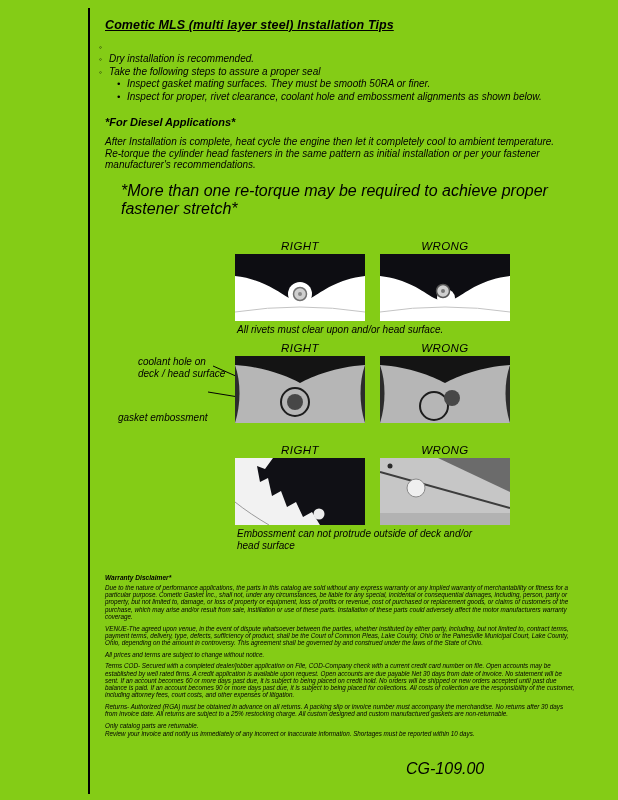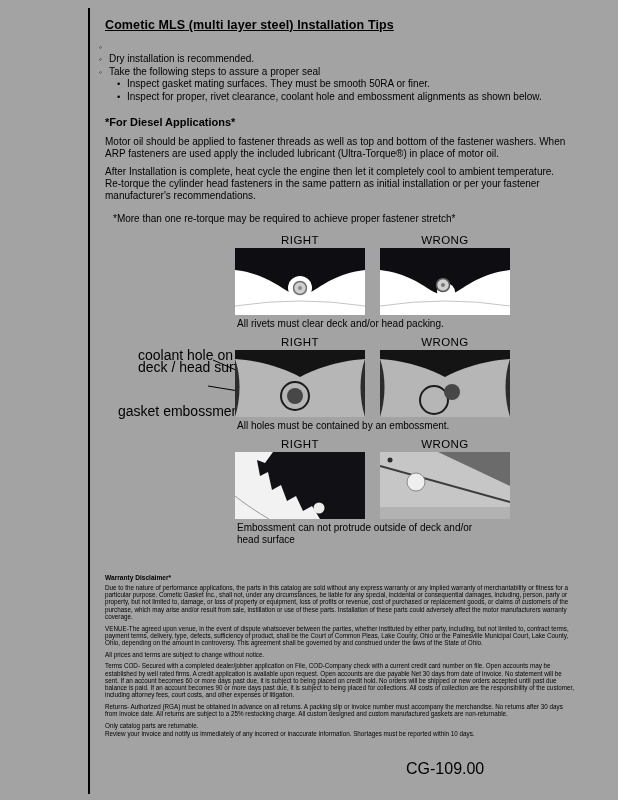--- a/index.html
+++ b/index.html
@@ -2,42 +2,42 @@
 <html><head>
 <meta charset="utf-8">
 <style>
   * { margin:0; padding:0; box-sizing:border-box; }
   html,body { background:#ffffff; }
   body {
     width:618px; height:800px; position:relative;
     font-family:"Liberation Sans", sans-serif; color:#000;
     overflow:hidden;
   }
-  .page { position:absolute; inset:0; background:#a3a3a3; }
+  .page { position:absolute; inset:0; background:#84cc16;font-style:italic; }
   .left-rule { position:absolute; left:88px; top:8px; width:2px; height:786px; background:#000; }
 
   
   .intro { position:absolute; left:97px; top:18px; width:492px; }
   .title { font-size:12.5px; font-weight:bold; text-decoration:underline; margin:0 0 9px 8px; letter-spacing:0.1px; }
   .bullet-row { display:flex; font-size:10px; line-height:12.4px; margin-left:2px; }
   .bullet-row .marker { width:10px; flex:0 0 10px; font-size:8.5px; line-height:12.4px; }
   .bullet-row.sub { margin-left:20px; }
   .bullet-row.sub .marker { font-size:9.5px; }
   .diesel-heading { font-size:11px; font-weight:bold; margin:13px 0 8px 8px; }
   .para { font-size:10px; line-height:11.7px; margin:6px 0 0 8px; width:466px; }
   .para.second { margin-top:7px; }
-  .note { font-size:10px; margin:11px 0 0 16px; }
+  .note { font-size:16px; margin:11px 0 0 24px; }
 
   
-  .figures { position:absolute; left:0; top:232px; width:618px; height:335px; }
+  .figures { position:absolute; left:0; top:238px; width:618px; height:335px; }
   .col-label { position:absolute; width:130px; text-align:center; font-size:11.5px; letter-spacing:0.4px; }
   .panel { position:absolute; width:130px; height:67px; }
   .panel svg { display:block; width:130px; height:67px; }
   .caption { position:absolute; font-size:10px; line-height:12px; }
-  .pointer-label { position:absolute; font-size:14px; line-height:11.5px; }
+  .pointer-label { position:absolute; font-size:10px; line-height:11.5px; }
   .pointer-svg { position:absolute; left:205px; top:120px; width:112px; height:56px; overflow:visible; }
 
   
   .disclaimer { position:absolute; left:105px; top:574px; width:472px; }
   .disclaimer h3 { font-size:6.6px; font-weight:bold; margin:0 0 3px 0; }
   .disclaimer p { font-size:6.3px; line-height:7.2px; margin:0 0 4.5px 0; }
   .disclaimer p.tight { margin-bottom:1px; }
 
   .footer-code { position:absolute; left:406px; top:760px; font-size:16px; }
 </style>
@@ -64,21 +64,20 @@
     <div class="bullet-row sub">
       <span class="marker">•</span>
       <span>Inspect gasket mating surfaces.  They must be smooth 50RA or finer.</span>
     </div>
     <div class="bullet-row sub">
       <span class="marker">•</span>
       <span>Inspect for proper, rivet clearance, coolant hole and embossment alignments as shown below.</span>
     </div>
 
     <h2 class="diesel-heading">*For Diesel Applications*</h2>
-    <p class="para">Motor oil should be applied to fastener threads as well as top and bottom of the fastener washers. When ARP fasteners are used apply the included lubricant (Ultra-Torque®) in place of motor oil.</p>
     <p class="para second">After Installation is complete, heat cycle the engine then let it completely cool to ambient temperature. Re-torque the cylinder head fasteners in the same pattern as initial installation or per your fastener manufacturer's recommendations.</p>
     <p class="note">*More than one re-torque may be required to achieve proper fastener stretch*</p>
   </div>
 
   <div class="figures">
 
     <div class="col-label" style="left:235px; top:2px;">RIGHT</div>
     <div class="col-label" style="left:380px; top:2px;">WRONG</div>
 
     <div class="panel" style="left:235px; top:16px;">
@@ -94,21 +93,21 @@
     <div class="panel" style="left:380px; top:16px;">
       <svg viewBox="0 0 130 67">
         <rect width="130" height="67" fill="#ffffff"></rect>
         <path d="M0,0 H130 V22 C103,25 88,37 76,44 C68,48 62,48 54,44 C42,37 27,25 0,22 Z" fill="#0d0d12"></path>
         <circle cx="66" cy="44" r="9" fill="#ffffff"></circle>
         <circle cx="63" cy="37" r="6.5" fill="#cfcfcf" stroke="#555555" stroke-width="1.5"></circle>
         <circle cx="63" cy="37" r="2" fill="#777777"></circle>
         <path d="M0,58 Q65,48 130,58" stroke="#c4c4c4" fill="none"></path>
       </svg>
     </div>
-    <div class="caption" style="left:237px; top:86px;">All rivets must clear deck and/or head packing.</div>
+    <div class="caption" style="left:237px; top:86px;">All rivets must clear upon and/or head surface.</div>
 
     <div class="col-label" style="left:235px; top:104px;">RIGHT</div>
     <div class="col-label" style="left:380px; top:104px;">WRONG</div>
 
     <div class="pointer-label" style="left:138px; top:118px;">
       <div>coolant hole on</div>
       <div>deck / head surface</div>
     </div>
     <div class="pointer-label" style="left:118px; top:149px;margin-top:25px;">gasket embossment</div>
 
@@ -130,21 +129,20 @@
     <div class="panel" style="left:380px; top:118px;">
       <svg viewBox="0 0 130 67">
         <rect width="130" height="67" fill="#b6b6b6"></rect>
         <path d="M0,0 H130 V9 C100,11 78,20 65,27 C52,20 30,11 0,9 Z" fill="#141414"></path>
         <path d="M0,9 C6,26 6,48 0,67 Z" fill="#2c2c2c"></path>
         <path d="M130,9 C124,26 124,48 130,67 Z" fill="#2c2c2c"></path>
         <circle cx="54" cy="50" r="14" fill="none" stroke="#1c1c1c" stroke-width="2"></circle>
         <circle cx="72" cy="42" r="8" fill="#474747"></circle>
       </svg>
     </div>
-    <div class="caption" style="left:237px; top:188px;">All holes must be contained by an embossment.</div>
 
     <div class="col-label" style="left:235px; top:206px;">RIGHT</div>
     <div class="col-label" style="left:380px; top:206px;">WRONG</div>
 
     <div class="panel" style="left:235px; top:220px;">
       <svg viewBox="0 0 130 67">
         <rect width="130" height="67" fill="#f2f2f2"></rect>
         <path d="M38,0 L130,0 L130,67 L85,67 L77,54 L68,59 L61,44 L52,49 L46,33 L37,38 L33,20 L25,24 L22,8 L30,11 Z" fill="#101015"></path>
         <circle cx="84" cy="56" r="5.5" fill="#ececec"></circle>
         <path d="M0,44 C10,52 22,60 34,67" stroke="#9a9a9a" fill="none"></path>

